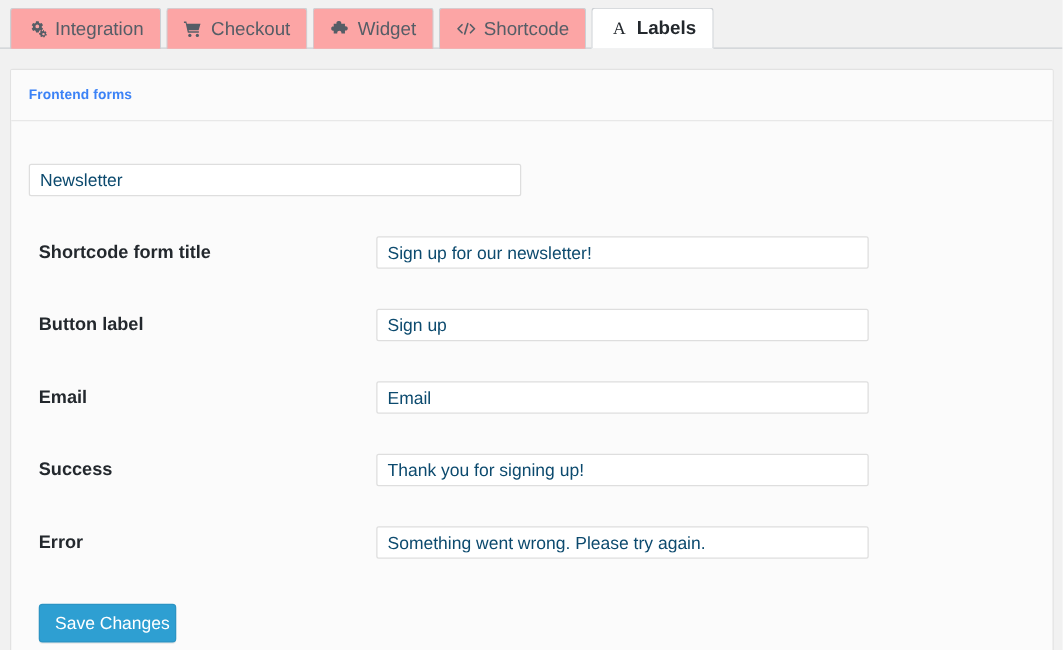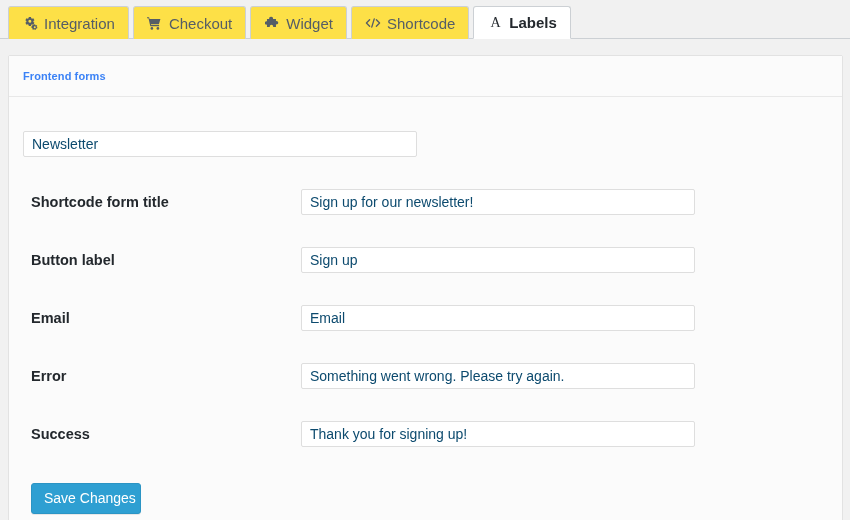--- a/index.html
+++ b/index.html
@@ -28,21 +28,21 @@
     align-items: flex-end;
   }
   .tab {
     position: relative;
     display: flex;
     align-items: center;
     gap: 6px;
     height: 33px;
     padding: 0 13px;
     margin-right: 4px;
-    background: #fde047;
+    background: #fca5a5;
     border: 1px solid #ccd0d4;
     border-bottom: none;
     border-radius: 3px 3px 0 0;
     color: #555d66;
     font-size: 15px;
     line-height: 1;
     cursor: pointer;
     bottom: -1px;
     text-decoration: none;
     white-space: nowrap;
@@ -227,30 +227,30 @@
     </div>
 
     <div class="form-row">
       <div class="form-label">Email</div>
       <div class="form-control">
         <input class="text-input" type="text" value="Email" style="">
       </div>
     </div>
 
     <div class="form-row">
+      <div class="form-label">Success</div>
+      <div class="form-control">
+        <input class="text-input" type="text" value="Thank you for signing up!" style="">
+      </div>
+    </div>
+
+    <div class="form-row">
       <div class="form-label">Error</div>
       <div class="form-control">
         <input class="text-input" type="text" value="Something went wrong. Please try again." style="">
-      </div>
-    </div>
-
-    <div class="form-row">
-      <div class="form-label">Success</div>
-      <div class="form-control">
-        <input class="text-input" type="text" value="Thank you for signing up!" style="">
       </div>
     </div>
 
     <div class="button-row">
       <button class="btn-primary" type="button">Save Changes</button>
     </div>
 
   </div>
 </div>
 

